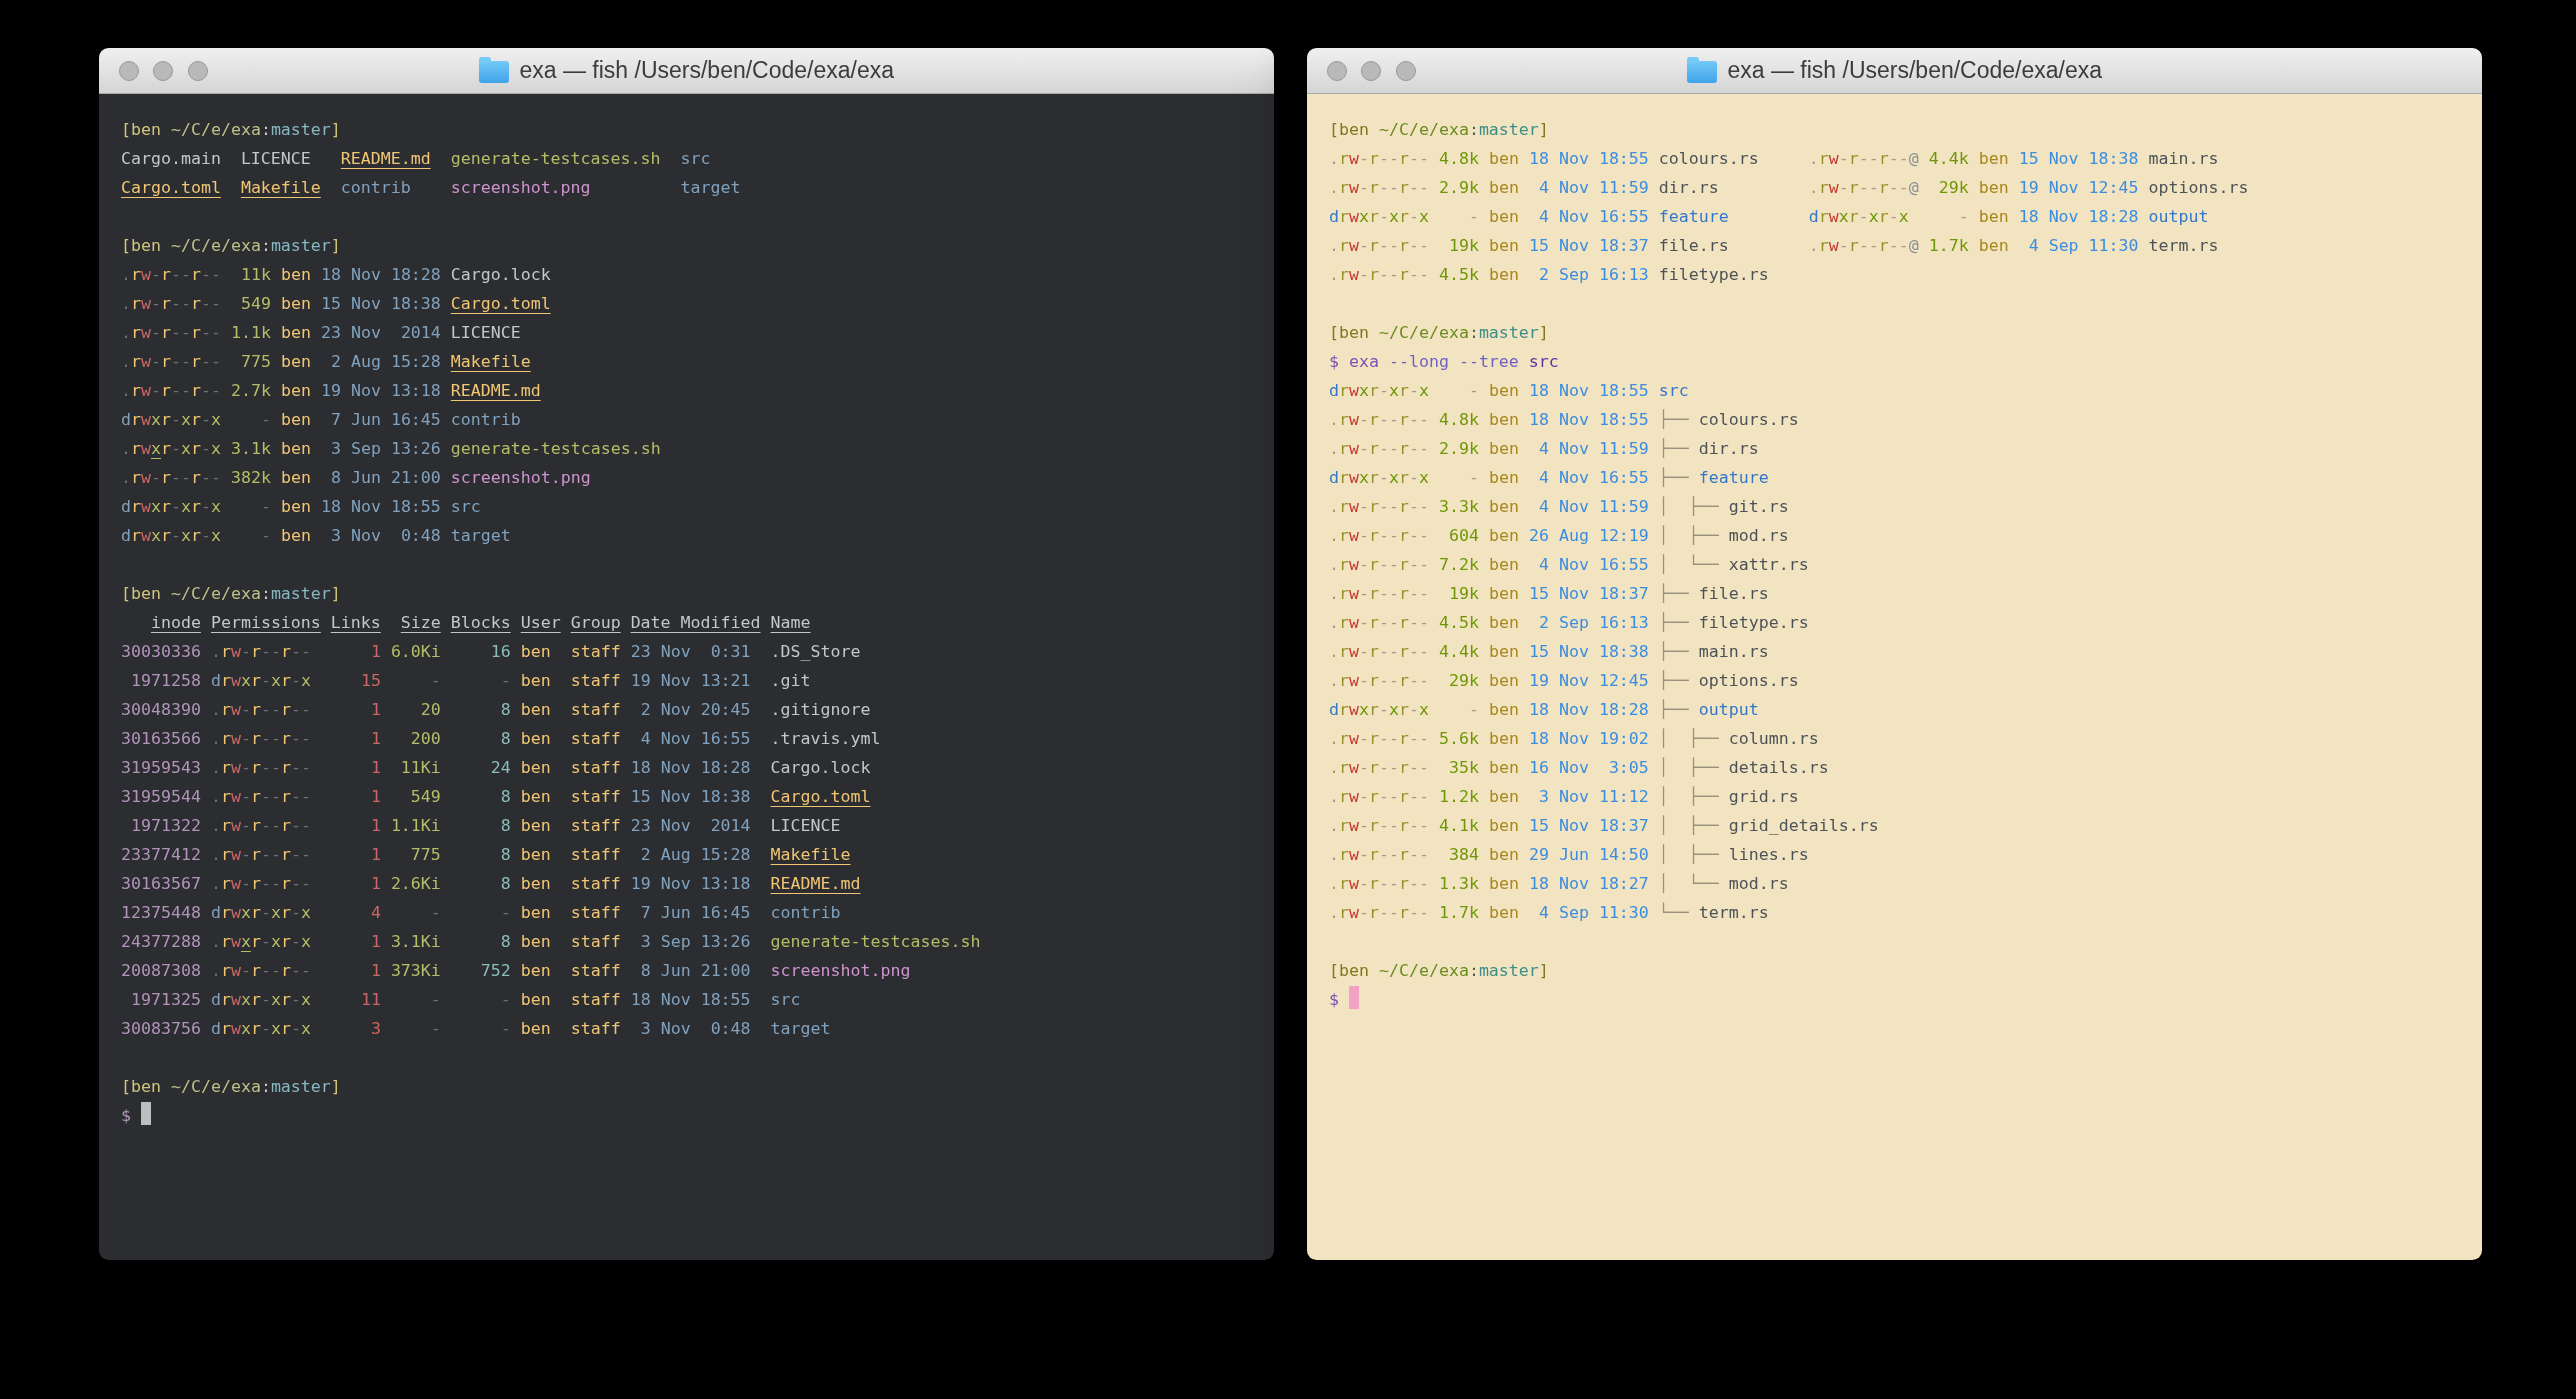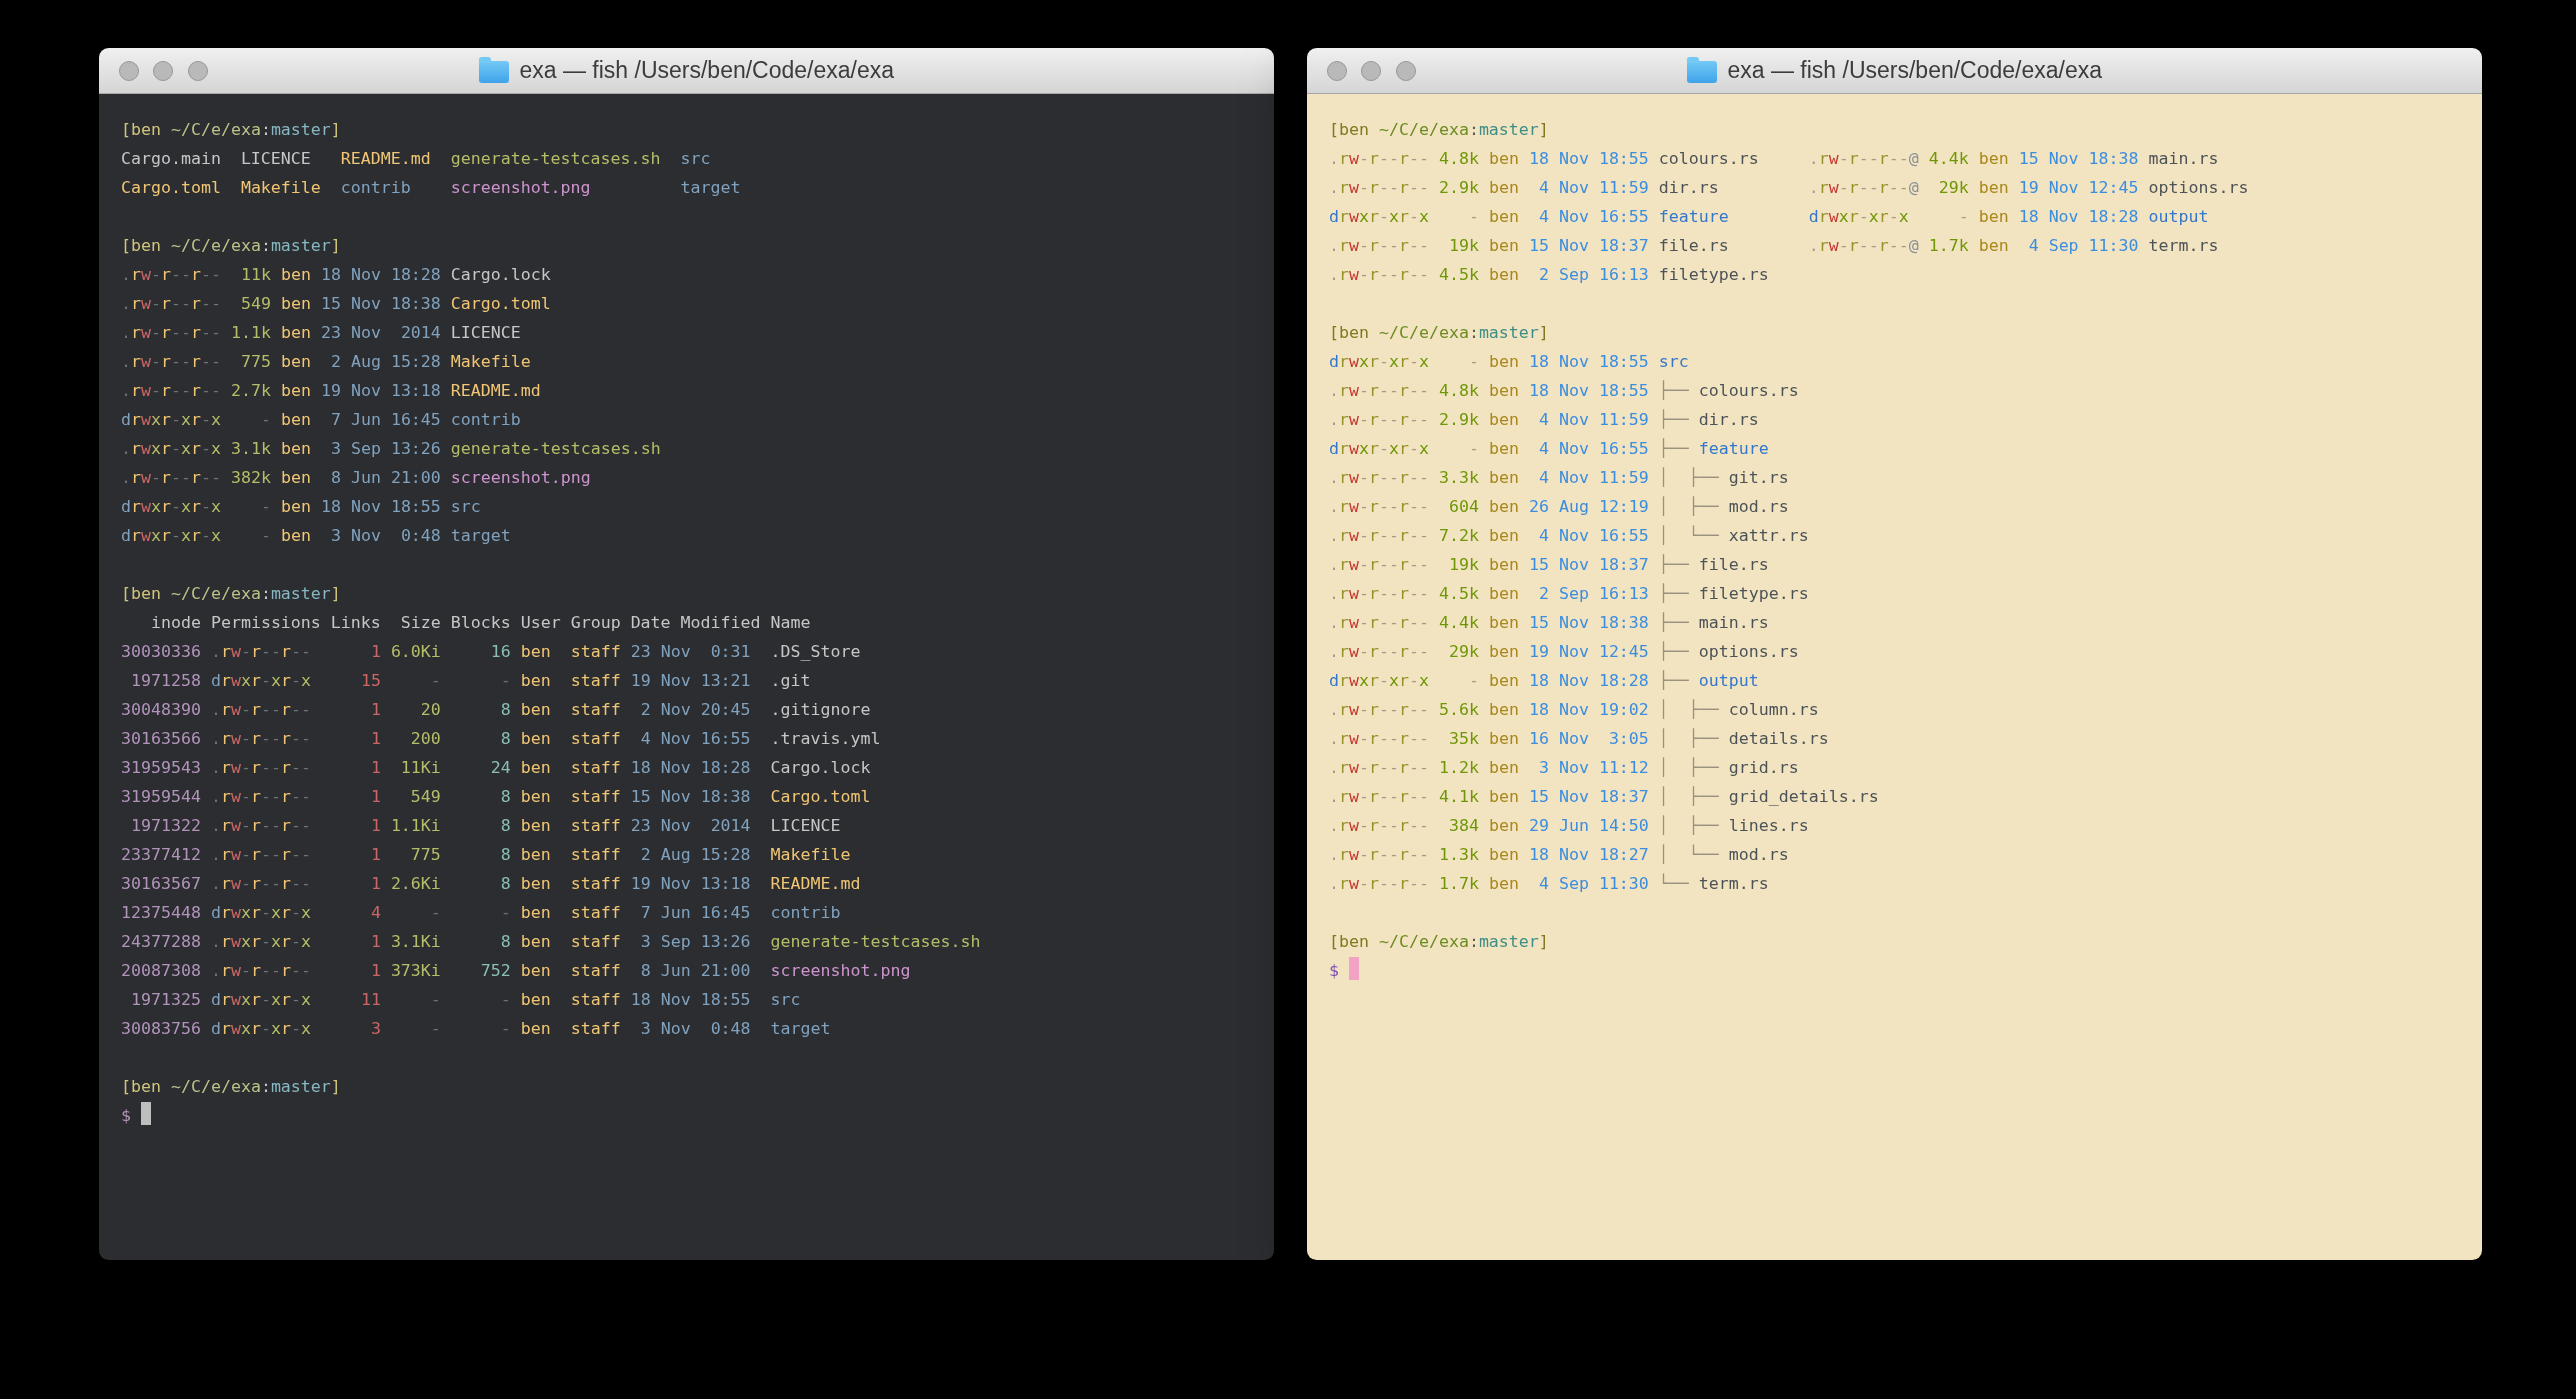--- a/index.html
+++ b/index.html
@@ -36,21 +36,21 @@
   .folder::before{
     content:"";position:absolute;top:-3.8px;left:0;width:12.5px;height:5.8px;
     background:#74c9f5;border-radius:2.9px 2.9px 0 0;
   }
   .content{
     height:calc(100% - 45px);border-radius:0 0 9.6px 9.6px;
     padding:21px 0 0 22px;box-sizing:border-box;
     font-size:16.6px;overflow:hidden;
   }
   .line{height:29px;line-height:29px;white-space:pre;}
-  .u{text-underline-offset:3.8px;}
+  .u{text-decoration:underline;text-underline-offset:3.8px;}
   .cursor{display:inline-block;width:10.5px;height:23px;vertical-align:text-bottom;}
 </style>
 </head>
 <body>
 
 <div class="win" style="left: 99px; top: 48px; width: 1175px; height: 1211px;">
   <div class="titlebar">
     <div class="lights">
       <button class="light"></button>
       <button class="light"></button>
@@ -114,20 +114,21 @@
   </div>
   <div class="content" style="background: rgb(243, 228, 193);">
       <div class="line"><span style="color: rgb(128, 120, 31);">[ben </span><span style="color: rgb(107, 140, 33);">~/C/e/exa</span><span style="color: rgb(92, 92, 78);">:</span><span style="color: rgb(61, 142, 135);">master</span><span style="color: rgb(128, 120, 31);">]</span></div>
       <div class="line"><span style="color: rgb(165, 156, 133);">.</span><span style="color: rgb(149, 146, 44);">r</span><span style="color: rgb(194, 58, 48);">w</span><span style="color: rgb(165, 156, 133);">-</span><span style="color: rgb(149, 146, 44);">r</span><span style="color: rgb(165, 156, 133);">-</span><span style="color: rgb(165, 156, 133);">-</span><span style="color: rgb(149, 146, 44);">r</span><span style="color: rgb(165, 156, 133);">-</span><span style="color: rgb(165, 156, 133);">-</span><span style="color: rgb(76, 83, 87);"> </span><span style="color: rgb(110, 151, 7);">4.8k</span><span style="color: rgb(76, 83, 87);"> </span><span style="color: rgb(168, 135, 28);">ben</span><span style="color: rgb(76, 83, 87);"> </span><span style="color: rgb(59, 141, 224);">18 Nov 18:55</span><span style="color: rgb(76, 83, 87);"> </span><span style="color: rgb(76, 83, 87);">colours.rs</span><span style="color: rgb(76, 83, 87);">     </span><span style="color: rgb(165, 156, 133);">.</span><span style="color: rgb(149, 146, 44);">r</span><span style="color: rgb(194, 58, 48);">w</span><span style="color: rgb(165, 156, 133);">-</span><span style="color: rgb(149, 146, 44);">r</span><span style="color: rgb(165, 156, 133);">-</span><span style="color: rgb(165, 156, 133);">-</span><span style="color: rgb(149, 146, 44);">r</span><span style="color: rgb(165, 156, 133);">-</span><span style="color: rgb(165, 156, 133);">-</span><span style="color: rgb(138, 144, 150);">@</span><span style="color: rgb(76, 83, 87);"> </span><span style="color: rgb(110, 151, 7);">4.4k</span><span style="color: rgb(76, 83, 87);"> </span><span style="color: rgb(168, 135, 28);">ben</span><span style="color: rgb(76, 83, 87);"> </span><span style="color: rgb(59, 141, 224);">15 Nov 18:38</span><span style="color: rgb(76, 83, 87);"> </span><span style="color: rgb(76, 83, 87);">main.rs</span></div>
       <div class="line"><span style="color: rgb(165, 156, 133);">.</span><span style="color: rgb(149, 146, 44);">r</span><span style="color: rgb(194, 58, 48);">w</span><span style="color: rgb(165, 156, 133);">-</span><span style="color: rgb(149, 146, 44);">r</span><span style="color: rgb(165, 156, 133);">-</span><span style="color: rgb(165, 156, 133);">-</span><span style="color: rgb(149, 146, 44);">r</span><span style="color: rgb(165, 156, 133);">-</span><span style="color: rgb(165, 156, 133);">-</span><span style="color: rgb(76, 83, 87);"> </span><span style="color: rgb(110, 151, 7);">2.9k</span><span style="color: rgb(76, 83, 87);"> </span><span style="color: rgb(168, 135, 28);">ben</span><span style="color: rgb(76, 83, 87);"> </span><span style="color: rgb(59, 141, 224);"> 4 Nov 11:59</span><span style="color: rgb(76, 83, 87);"> </span><span style="color: rgb(76, 83, 87);">dir.rs</span><span style="color: rgb(76, 83, 87);">         </span><span style="color: rgb(165, 156, 133);">.</span><span style="color: rgb(149, 146, 44);">r</span><span style="color: rgb(194, 58, 48);">w</span><span style="color: rgb(165, 156, 133);">-</span><span style="color: rgb(149, 146, 44);">r</span><span style="color: rgb(165, 156, 133);">-</span><span style="color: rgb(165, 156, 133);">-</span><span style="color: rgb(149, 146, 44);">r</span><span style="color: rgb(165, 156, 133);">-</span><span style="color: rgb(165, 156, 133);">-</span><span style="color: rgb(138, 144, 150);">@</span><span style="color: rgb(76, 83, 87);"> </span><span style="color: rgb(110, 151, 7);"> 29k</span><span style="color: rgb(76, 83, 87);"> </span><span style="color: rgb(168, 135, 28);">ben</span><span style="color: rgb(76, 83, 87);"> </span><span style="color: rgb(59, 141, 224);">19 Nov 12:45</span><span style="color: rgb(76, 83, 87);"> </span><span style="color: rgb(76, 83, 87);">options.rs</span></div>
       <div class="line"><span style="color: rgb(51, 119, 204);">d</span><span style="color: rgb(149, 146, 44);">r</span><span style="color: rgb(194, 58, 48);">w</span><span style="color: rgb(110, 151, 7);">x</span><span style="color: rgb(149, 146, 44);">r</span><span style="color: rgb(165, 156, 133);">-</span><span style="color: rgb(110, 151, 7);">x</span><span style="color: rgb(149, 146, 44);">r</span><span style="color: rgb(165, 156, 133);">-</span><span style="color: rgb(110, 151, 7);">x</span><span style="color: rgb(76, 83, 87);"> </span><span style="color: rgb(165, 156, 133);">   -</span><span style="color: rgb(76, 83, 87);"> </span><span style="color: rgb(168, 135, 28);">ben</span><span style="color: rgb(76, 83, 87);"> </span><span style="color: rgb(59, 141, 224);"> 4 Nov 16:55</span><span style="color: rgb(76, 83, 87);"> </span><span style="color: rgb(51, 119, 204);">feature</span><span style="color: rgb(76, 83, 87);">        </span><span style="color: rgb(51, 119, 204);">d</span><span style="color: rgb(149, 146, 44);">r</span><span style="color: rgb(194, 58, 48);">w</span><span style="color: rgb(110, 151, 7);">x</span><span style="color: rgb(149, 146, 44);">r</span><span style="color: rgb(165, 156, 133);">-</span><span style="color: rgb(110, 151, 7);">x</span><span style="color: rgb(149, 146, 44);">r</span><span style="color: rgb(165, 156, 133);">-</span><span style="color: rgb(110, 151, 7);">x</span><span style="color: rgb(76, 83, 87);">  </span><span style="color: rgb(165, 156, 133);">   -</span><span style="color: rgb(76, 83, 87);"> </span><span style="color: rgb(168, 135, 28);">ben</span><span style="color: rgb(76, 83, 87);"> </span><span style="color: rgb(59, 141, 224);">18 Nov 18:28</span><span style="color: rgb(76, 83, 87);"> </span><span style="color: rgb(51, 119, 204);">output</span></div>
       <div class="line"><span style="color: rgb(165, 156, 133);">.</span><span style="color: rgb(149, 146, 44);">r</span><span style="color: rgb(194, 58, 48);">w</span><span style="color: rgb(165, 156, 133);">-</span><span style="color: rgb(149, 146, 44);">r</span><span style="color: rgb(165, 156, 133);">-</span><span style="color: rgb(165, 156, 133);">-</span><span style="color: rgb(149, 146, 44);">r</span><span style="color: rgb(165, 156, 133);">-</span><span style="color: rgb(165, 156, 133);">-</span><span style="color: rgb(76, 83, 87);"> </span><span style="color: rgb(110, 151, 7);"> 19k</span><span style="color: rgb(76, 83, 87);"> </span><span style="color: rgb(168, 135, 28);">ben</span><span style="color: rgb(76, 83, 87);"> </span><span style="color: rgb(59, 141, 224);">15 Nov 18:37</span><span style="color: rgb(76, 83, 87);"> </span><span style="color: rgb(76, 83, 87);">file.rs</span><span style="color: rgb(76, 83, 87);">        </span><span style="color: rgb(165, 156, 133);">.</span><span style="color: rgb(149, 146, 44);">r</span><span style="color: rgb(194, 58, 48);">w</span><span style="color: rgb(165, 156, 133);">-</span><span style="color: rgb(149, 146, 44);">r</span><span style="color: rgb(165, 156, 133);">-</span><span style="color: rgb(165, 156, 133);">-</span><span style="color: rgb(149, 146, 44);">r</span><span style="color: rgb(165, 156, 133);">-</span><span style="color: rgb(165, 156, 133);">-</span><span style="color: rgb(138, 144, 150);">@</span><span style="color: rgb(76, 83, 87);"> </span><span style="color: rgb(110, 151, 7);">1.7k</span><span style="color: rgb(76, 83, 87);"> </span><span style="color: rgb(168, 135, 28);">ben</span><span style="color: rgb(76, 83, 87);"> </span><span style="color: rgb(59, 141, 224);"> 4 Sep 11:30</span><span style="color: rgb(76, 83, 87);"> </span><span style="color: rgb(76, 83, 87);">term.rs</span></div>
       <div class="line"><span style="color: rgb(165, 156, 133);">.</span><span style="color: rgb(149, 146, 44);">r</span><span style="color: rgb(194, 58, 48);">w</span><span style="color: rgb(165, 156, 133);">-</span><span style="color: rgb(149, 146, 44);">r</span><span style="color: rgb(165, 156, 133);">-</span><span style="color: rgb(165, 156, 133);">-</span><span style="color: rgb(149, 146, 44);">r</span><span style="color: rgb(165, 156, 133);">-</span><span style="color: rgb(165, 156, 133);">-</span><span style="color: rgb(76, 83, 87);"> </span><span style="color: rgb(110, 151, 7);">4.5k</span><span style="color: rgb(76, 83, 87);"> </span><span style="color: rgb(168, 135, 28);">ben</span><span style="color: rgb(76, 83, 87);"> </span><span style="color: rgb(59, 141, 224);"> 2 Sep 16:13</span><span style="color: rgb(76, 83, 87);"> </span><span style="color: rgb(76, 83, 87);">filetype.rs</span></div>
       <div class="line">&nbsp;</div>
       <div class="line"><span style="color: rgb(128, 120, 31);">[ben </span><span style="color: rgb(107, 140, 33);">~/C/e/exa</span><span style="color: rgb(92, 92, 78);">:</span><span style="color: rgb(61, 142, 135);">master</span><span style="color: rgb(128, 120, 31);">]</span></div>
+      <div class="line"><span style="color: rgb(128, 80, 181);">$ </span><span style="color: rgb(128, 80, 181);">exa</span><span style="color: rgb(76, 83, 87);"> </span><span style="color: rgb(111, 97, 196);">--long --tree</span><span style="color: rgb(76, 83, 87);"> </span><span style="color: rgb(91, 53, 168);">src</span></div>
       <div class="line"><span style="color: rgb(51, 119, 204);">d</span><span style="color: rgb(149, 146, 44);">r</span><span style="color: rgb(194, 58, 48);">w</span><span style="color: rgb(110, 151, 7);">x</span><span style="color: rgb(149, 146, 44);">r</span><span style="color: rgb(165, 156, 133);">-</span><span style="color: rgb(110, 151, 7);">x</span><span style="color: rgb(149, 146, 44);">r</span><span style="color: rgb(165, 156, 133);">-</span><span style="color: rgb(110, 151, 7);">x</span><span style="color: rgb(76, 83, 87);"> </span><span style="color: rgb(165, 156, 133);">   -</span><span style="color: rgb(76, 83, 87);"> </span><span style="color: rgb(168, 135, 28);">ben</span><span style="color: rgb(76, 83, 87);"> </span><span style="color: rgb(59, 141, 224);">18 Nov 18:55</span><span style="color: rgb(76, 83, 87);"> </span><span style="color: rgb(51, 119, 204);">src</span></div>
       <div class="line"><span style="color: rgb(165, 156, 133);">.</span><span style="color: rgb(149, 146, 44);">r</span><span style="color: rgb(194, 58, 48);">w</span><span style="color: rgb(165, 156, 133);">-</span><span style="color: rgb(149, 146, 44);">r</span><span style="color: rgb(165, 156, 133);">-</span><span style="color: rgb(165, 156, 133);">-</span><span style="color: rgb(149, 146, 44);">r</span><span style="color: rgb(165, 156, 133);">-</span><span style="color: rgb(165, 156, 133);">-</span><span style="color: rgb(76, 83, 87);"> </span><span style="color: rgb(110, 151, 7);">4.8k</span><span style="color: rgb(76, 83, 87);"> </span><span style="color: rgb(168, 135, 28);">ben</span><span style="color: rgb(76, 83, 87);"> </span><span style="color: rgb(59, 141, 224);">18 Nov 18:55</span><span style="color: rgb(76, 83, 87);"> </span><span style="color: rgb(153, 145, 126);">├── </span><span style="color: rgb(76, 83, 87);">colours.rs</span></div>
       <div class="line"><span style="color: rgb(165, 156, 133);">.</span><span style="color: rgb(149, 146, 44);">r</span><span style="color: rgb(194, 58, 48);">w</span><span style="color: rgb(165, 156, 133);">-</span><span style="color: rgb(149, 146, 44);">r</span><span style="color: rgb(165, 156, 133);">-</span><span style="color: rgb(165, 156, 133);">-</span><span style="color: rgb(149, 146, 44);">r</span><span style="color: rgb(165, 156, 133);">-</span><span style="color: rgb(165, 156, 133);">-</span><span style="color: rgb(76, 83, 87);"> </span><span style="color: rgb(110, 151, 7);">2.9k</span><span style="color: rgb(76, 83, 87);"> </span><span style="color: rgb(168, 135, 28);">ben</span><span style="color: rgb(76, 83, 87);"> </span><span style="color: rgb(59, 141, 224);"> 4 Nov 11:59</span><span style="color: rgb(76, 83, 87);"> </span><span style="color: rgb(153, 145, 126);">├── </span><span style="color: rgb(76, 83, 87);">dir.rs</span></div>
       <div class="line"><span style="color: rgb(51, 119, 204);">d</span><span style="color: rgb(149, 146, 44);">r</span><span style="color: rgb(194, 58, 48);">w</span><span style="color: rgb(110, 151, 7);">x</span><span style="color: rgb(149, 146, 44);">r</span><span style="color: rgb(165, 156, 133);">-</span><span style="color: rgb(110, 151, 7);">x</span><span style="color: rgb(149, 146, 44);">r</span><span style="color: rgb(165, 156, 133);">-</span><span style="color: rgb(110, 151, 7);">x</span><span style="color: rgb(76, 83, 87);"> </span><span style="color: rgb(165, 156, 133);">   -</span><span style="color: rgb(76, 83, 87);"> </span><span style="color: rgb(168, 135, 28);">ben</span><span style="color: rgb(76, 83, 87);"> </span><span style="color: rgb(59, 141, 224);"> 4 Nov 16:55</span><span style="color: rgb(76, 83, 87);"> </span><span style="color: rgb(153, 145, 126);">├── </span><span style="color: rgb(51, 119, 204);">feature</span></div>
       <div class="line"><span style="color: rgb(165, 156, 133);">.</span><span style="color: rgb(149, 146, 44);">r</span><span style="color: rgb(194, 58, 48);">w</span><span style="color: rgb(165, 156, 133);">-</span><span style="color: rgb(149, 146, 44);">r</span><span style="color: rgb(165, 156, 133);">-</span><span style="color: rgb(165, 156, 133);">-</span><span style="color: rgb(149, 146, 44);">r</span><span style="color: rgb(165, 156, 133);">-</span><span style="color: rgb(165, 156, 133);">-</span><span style="color: rgb(76, 83, 87);"> </span><span style="color: rgb(110, 151, 7);">3.3k</span><span style="color: rgb(76, 83, 87);"> </span><span style="color: rgb(168, 135, 28);">ben</span><span style="color: rgb(76, 83, 87);"> </span><span style="color: rgb(59, 141, 224);"> 4 Nov 11:59</span><span style="color: rgb(76, 83, 87);"> </span><span style="color: rgb(153, 145, 126);">│  ├── </span><span style="color: rgb(76, 83, 87);">git.rs</span></div>
       <div class="line"><span style="color: rgb(165, 156, 133);">.</span><span style="color: rgb(149, 146, 44);">r</span><span style="color: rgb(194, 58, 48);">w</span><span style="color: rgb(165, 156, 133);">-</span><span style="color: rgb(149, 146, 44);">r</span><span style="color: rgb(165, 156, 133);">-</span><span style="color: rgb(165, 156, 133);">-</span><span style="color: rgb(149, 146, 44);">r</span><span style="color: rgb(165, 156, 133);">-</span><span style="color: rgb(165, 156, 133);">-</span><span style="color: rgb(76, 83, 87);"> </span><span style="color: rgb(110, 151, 7);"> 604</span><span style="color: rgb(76, 83, 87);"> </span><span style="color: rgb(168, 135, 28);">ben</span><span style="color: rgb(76, 83, 87);"> </span><span style="color: rgb(59, 141, 224);">26 Aug 12:19</span><span style="color: rgb(76, 83, 87);"> </span><span style="color: rgb(153, 145, 126);">│  ├── </span><span style="color: rgb(76, 83, 87);">mod.rs</span></div>
       <div class="line"><span style="color: rgb(165, 156, 133);">.</span><span style="color: rgb(149, 146, 44);">r</span><span style="color: rgb(194, 58, 48);">w</span><span style="color: rgb(165, 156, 133);">-</span><span style="color: rgb(149, 146, 44);">r</span><span style="color: rgb(165, 156, 133);">-</span><span style="color: rgb(165, 156, 133);">-</span><span style="color: rgb(149, 146, 44);">r</span><span style="color: rgb(165, 156, 133);">-</span><span style="color: rgb(165, 156, 133);">-</span><span style="color: rgb(76, 83, 87);"> </span><span style="color: rgb(110, 151, 7);">7.2k</span><span style="color: rgb(76, 83, 87);"> </span><span style="color: rgb(168, 135, 28);">ben</span><span style="color: rgb(76, 83, 87);"> </span><span style="color: rgb(59, 141, 224);"> 4 Nov 16:55</span><span style="color: rgb(76, 83, 87);"> </span><span style="color: rgb(153, 145, 126);">│  └── </span><span style="color: rgb(76, 83, 87);">xattr.rs</span></div>
       <div class="line"><span style="color: rgb(165, 156, 133);">.</span><span style="color: rgb(149, 146, 44);">r</span><span style="color: rgb(194, 58, 48);">w</span><span style="color: rgb(165, 156, 133);">-</span><span style="color: rgb(149, 146, 44);">r</span><span style="color: rgb(165, 156, 133);">-</span><span style="color: rgb(165, 156, 133);">-</span><span style="color: rgb(149, 146, 44);">r</span><span style="color: rgb(165, 156, 133);">-</span><span style="color: rgb(165, 156, 133);">-</span><span style="color: rgb(76, 83, 87);"> </span><span style="color: rgb(110, 151, 7);"> 19k</span><span style="color: rgb(76, 83, 87);"> </span><span style="color: rgb(168, 135, 28);">ben</span><span style="color: rgb(76, 83, 87);"> </span><span style="color: rgb(59, 141, 224);">15 Nov 18:37</span><span style="color: rgb(76, 83, 87);"> </span><span style="color: rgb(153, 145, 126);">├── </span><span style="color: rgb(76, 83, 87);">file.rs</span></div>
       <div class="line"><span style="color: rgb(165, 156, 133);">.</span><span style="color: rgb(149, 146, 44);">r</span><span style="color: rgb(194, 58, 48);">w</span><span style="color: rgb(165, 156, 133);">-</span><span style="color: rgb(149, 146, 44);">r</span><span style="color: rgb(165, 156, 133);">-</span><span style="color: rgb(165, 156, 133);">-</span><span style="color: rgb(149, 146, 44);">r</span><span style="color: rgb(165, 156, 133);">-</span><span style="color: rgb(165, 156, 133);">-</span><span style="color: rgb(76, 83, 87);"> </span><span style="color: rgb(110, 151, 7);">4.5k</span><span style="color: rgb(76, 83, 87);"> </span><span style="color: rgb(168, 135, 28);">ben</span><span style="color: rgb(76, 83, 87);"> </span><span style="color: rgb(59, 141, 224);"> 2 Sep 16:13</span><span style="color: rgb(76, 83, 87);"> </span><span style="color: rgb(153, 145, 126);">├── </span><span style="color: rgb(76, 83, 87);">filetype.rs</span></div>
       <div class="line"><span style="color: rgb(165, 156, 133);">.</span><span style="color: rgb(149, 146, 44);">r</span><span style="color: rgb(194, 58, 48);">w</span><span style="color: rgb(165, 156, 133);">-</span><span style="color: rgb(149, 146, 44);">r</span><span style="color: rgb(165, 156, 133);">-</span><span style="color: rgb(165, 156, 133);">-</span><span style="color: rgb(149, 146, 44);">r</span><span style="color: rgb(165, 156, 133);">-</span><span style="color: rgb(165, 156, 133);">-</span><span style="color: rgb(76, 83, 87);"> </span><span style="color: rgb(110, 151, 7);">4.4k</span><span style="color: rgb(76, 83, 87);"> </span><span style="color: rgb(168, 135, 28);">ben</span><span style="color: rgb(76, 83, 87);"> </span><span style="color: rgb(59, 141, 224);">15 Nov 18:38</span><span style="color: rgb(76, 83, 87);"> </span><span style="color: rgb(153, 145, 126);">├── </span><span style="color: rgb(76, 83, 87);">main.rs</span></div>

